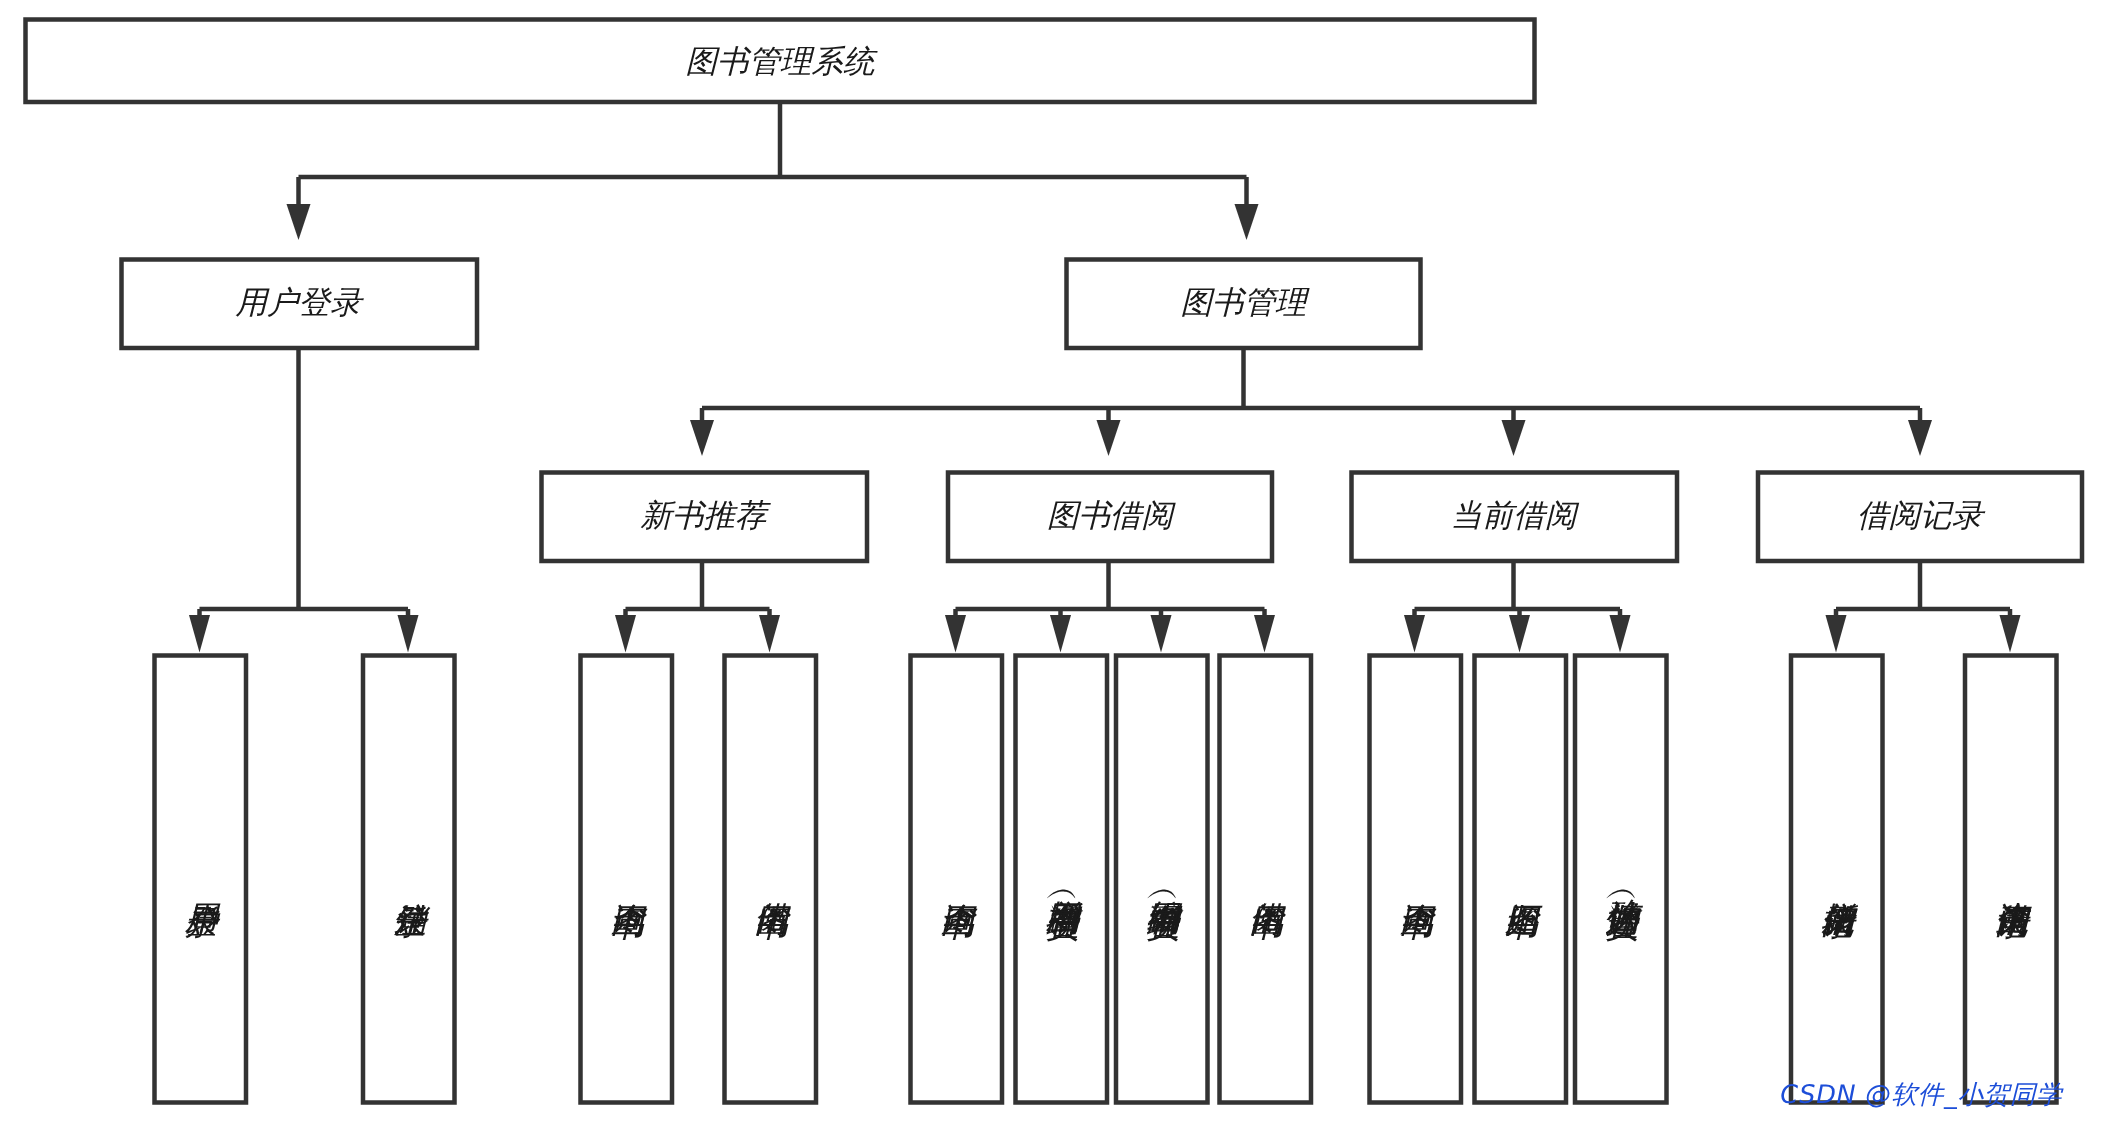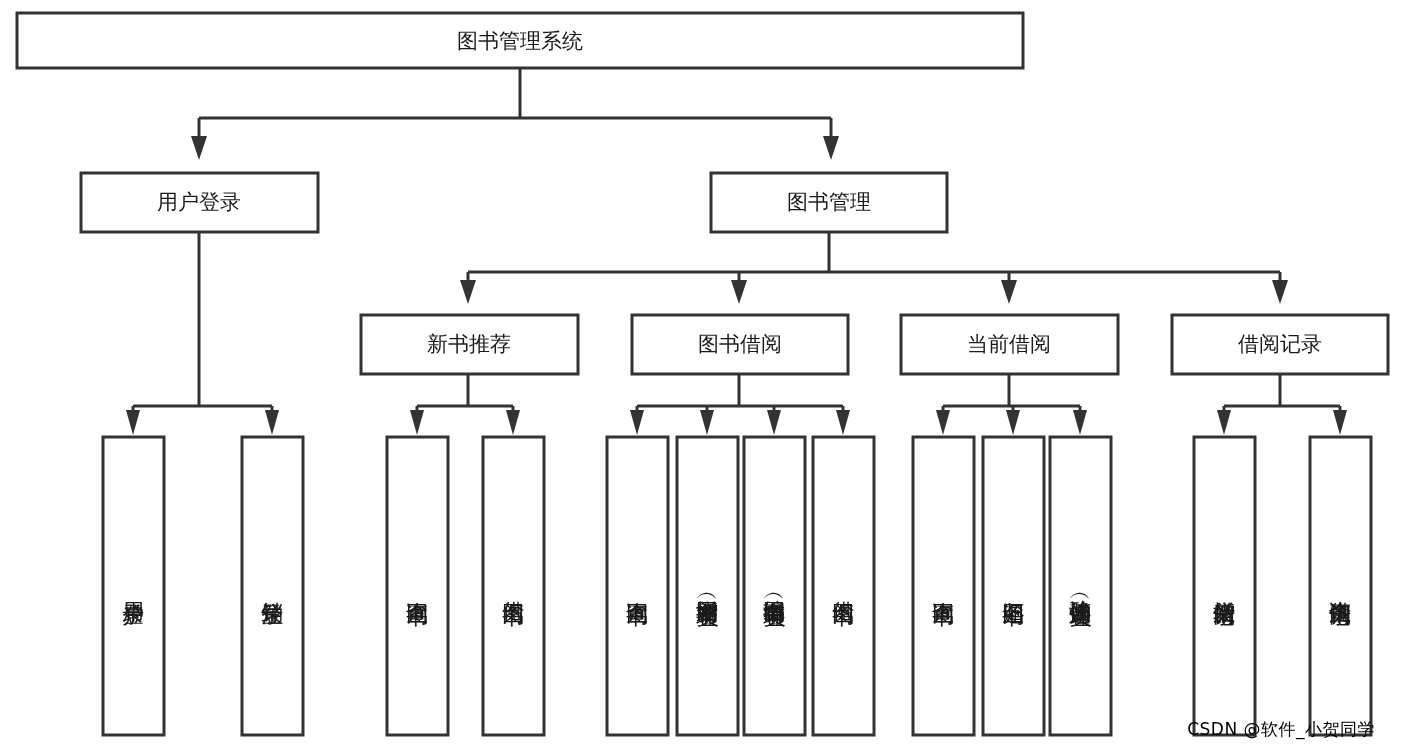--- a/index.html
+++ b/index.html
@@ -13,20 +13,21 @@
     height: 747px;
     font-family: "DejaVu Sans", "Liberation Sans", sans-serif;
     overflow: hidden;
     position: relative;
   }
   #diagram-root {
     position: relative;
     width: 1383px;
     height: 747px;
     background: #ffffff;
+    font-style: italic;
   }
   svg#flow {
     position: absolute;
     left: 0;
     top: 0;
     width: 1405px;
     height: 747px;
     display: block;
   }
   .node-rect {
@@ -63,21 +64,21 @@
     white-space: nowrap;
     text-align: center;
     pointer-events: none;
   }
   .watermark {
     position: absolute;
     right: 8px;
     bottom: 6px;
     font-family: "DejaVu Sans", "Liberation Sans", sans-serif;
     font-size: 17px;
-    color: #000000;
+    color: #1d4ed8;
     letter-spacing: 0.5px;
     white-space: nowrap;
   }
 </style>
 </head>
 <body>
 
 <div id="diagram-root">
 
   <svg id="flow" viewBox="0 0 1405 747" xmlns="http://www.w3.org/2000/svg">

